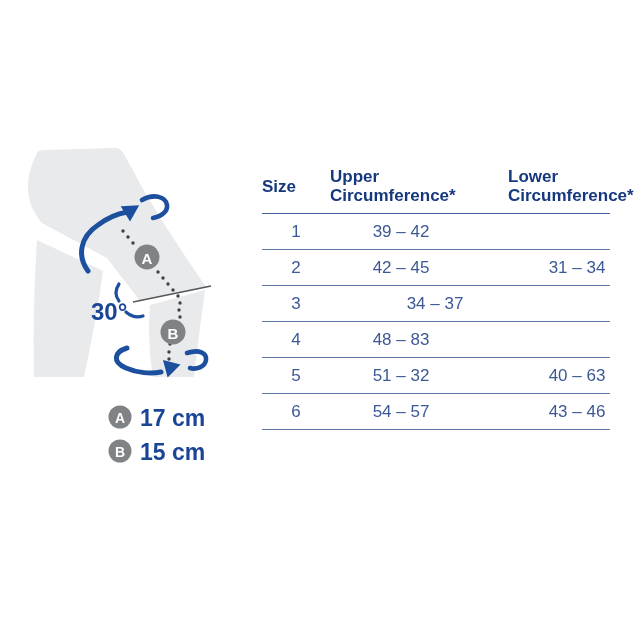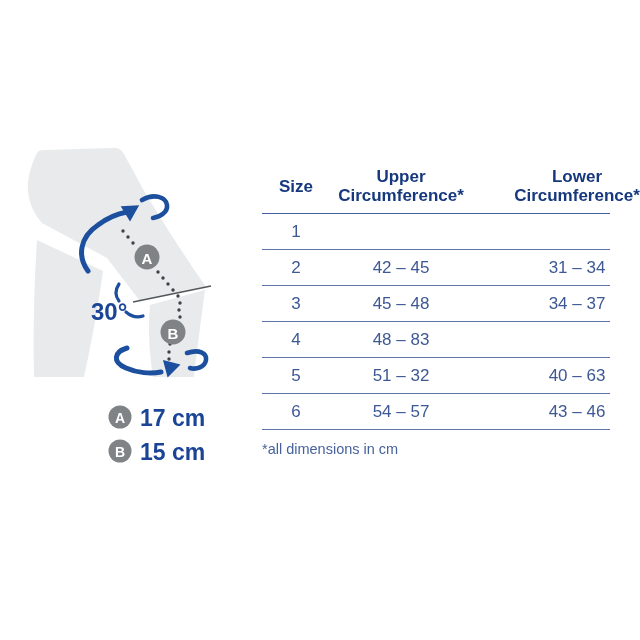--- a/index.html
+++ b/index.html
@@ -6,21 +6,21 @@
   body{
     width:640px;height:640px;position:relative;overflow:hidden;
     font-family:"Liberation Sans","DejaVu Sans",sans-serif;
     -webkit-font-smoothing:antialiased;
   }
   .canvas{position:absolute;left:0;top:0;width:640px;height:640px;background:#ffffff;}
 
   
   .size-table{position:absolute;left:262px;top:161px;width:348px;}
   .thead{display:flex;align-items:center;min-height:50px;border-bottom:1.5px solid #44609f;padding-bottom:2px;}
-  .th{font-weight:bold;font-size:17px;line-height:19px;color:#16387e;text-align:center;}
+  .th{font-weight:bold;font-size:17px;line-height:19px;color:#16387e;}
   .col-size{width:68px;flex:0 0 68px;}
   .col-upper{width:142px;flex:0 0 142px;}
   .col-lower{width:138px;flex:0 0 138px;margin-left:36px;}
   .tr{display:flex;align-items:center;height:35px;border-bottom:1.5px solid #6076aa;}
   .td{font-size:17px;color:#3d5894;text-align:center;}
   .footnote{margin-top:11px;font-size:14.5px;color:#46629d;text-align:left;}
 
   
   .diagram-svg{position:absolute;left:0;top:140px;width:260px;height:345px;}
   .svg-label{font-family:"Liberation Sans","DejaVu Sans",sans-serif;}
@@ -119,42 +119,41 @@
 
   <div class="size-table">
     <div class="thead">
       <div class="th col-size">Size</div>
       <div class="th col-upper">Upper Circumference*</div>
       <div class="th col-lower">Lower Circumference*</div>
     </div>
 
     <div class="tr">
       <div class="td col-size">1</div>
+      <div class="td col-upper">39 – 42</div>
     </div>
     <div class="tr">
       <div class="td col-size">2</div>
       <div class="td col-upper">42 – 45</div>
       <div class="td col-lower">31 – 34</div>
     </div>
     <div class="tr">
       <div class="td col-size">3</div>
-      <div class="td col-upper">45 – 48</div>
       <div class="td col-lower">34 – 37</div>
     </div>
     <div class="tr">
       <div class="td col-size">4</div>
       <div class="td col-upper">48 – 83</div>
     </div>
     <div class="tr">
       <div class="td col-size">5</div>
       <div class="td col-upper">51 – 32</div>
       <div class="td col-lower">40 – 63</div>
     </div>
     <div class="tr">
       <div class="td col-size">6</div>
       <div class="td col-upper">54 – 57</div>
       <div class="td col-lower">43 – 46</div>
     </div>
 
-    <div class="footnote">*all dimensions in cm</div>
   </div>
 
 </div>
 
 </body></html>

